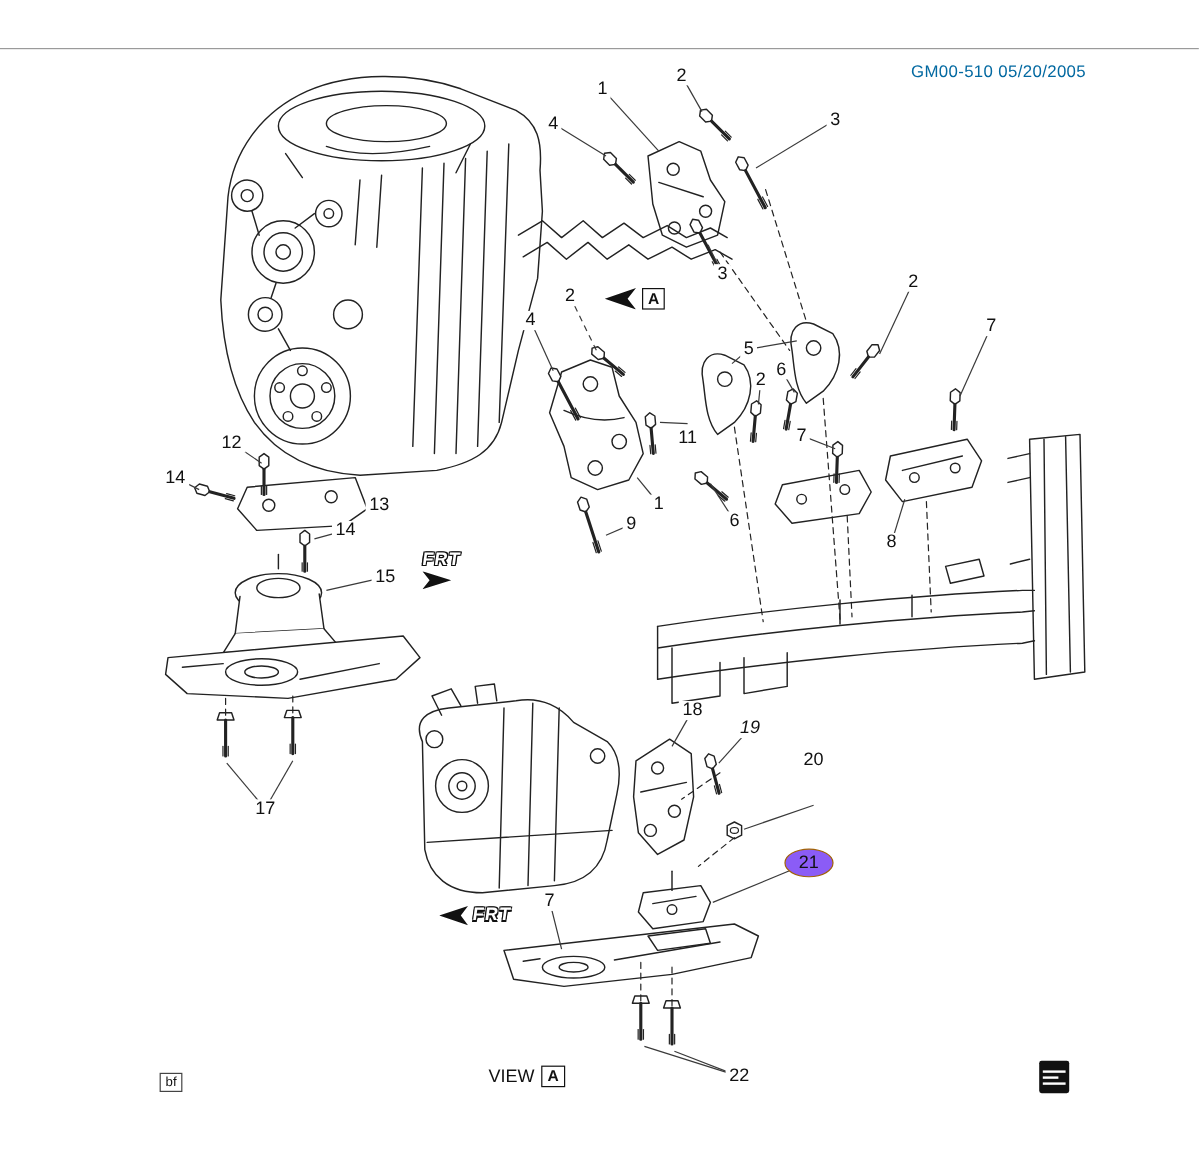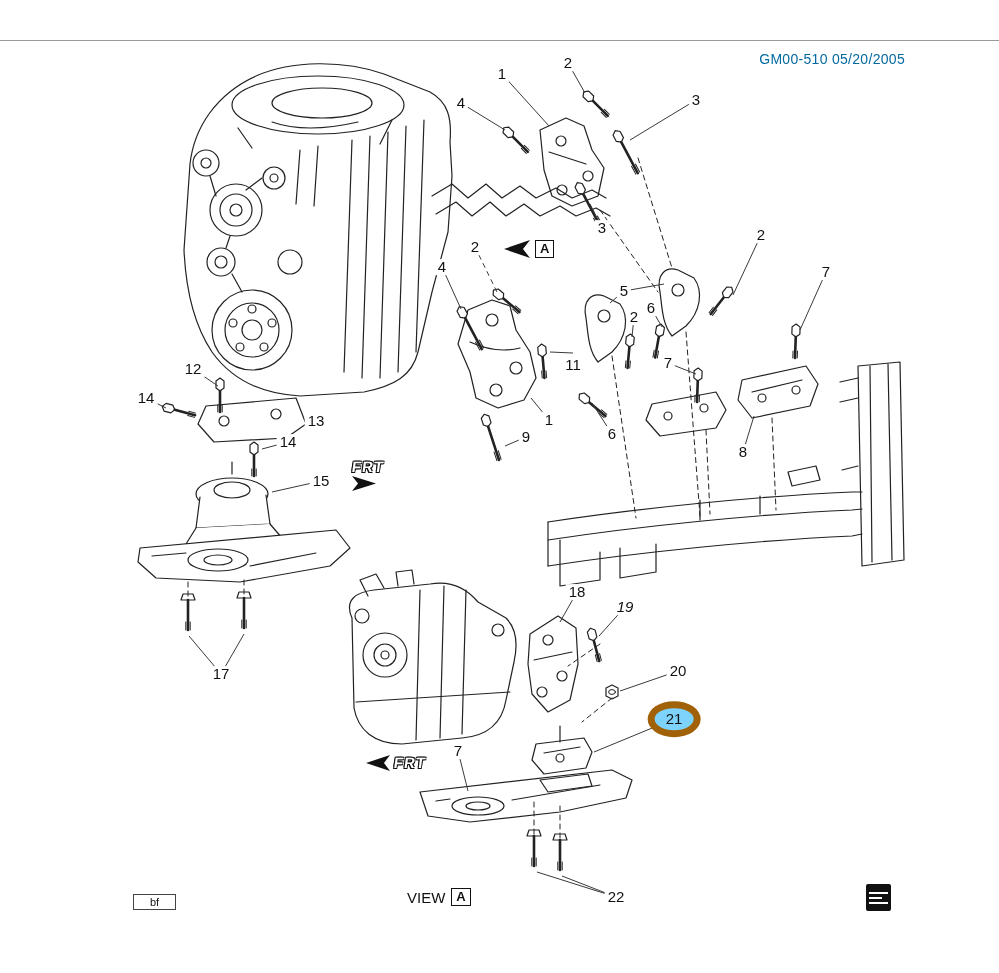--- a/index.html
+++ b/index.html
@@ -15,21 +15,21 @@
   #leaders line { stroke:#3a3a3a; stroke-width:1; }
   #leaders line.dashed { stroke-dasharray:5 4; }
 
   .callout-layer { position:absolute; inset:0; }
   .callout {
     position:absolute; transform:translate(-50%,-50%);
     font-size:15px; line-height:1.05; background:#fff; padding:0 3px; color:#111;
     white-space:nowrap;
   }
   .callout.highlight {
-    border:7px solid #a16207; border-radius:50%; padding:3px 11px; background:#7dd3fc;
+    border:1px solid #a16207; border-radius:50%; padding:3px 11px; background:#8b5cf6;
   }
 
   .view-indicator { position:absolute; left:504px; top:240px; display:flex; align-items:center; gap:5px; }
   .boxed-letter {
     display:inline-block; border:1.6px solid #111; padding:0 4px; font-size:13px;
     font-weight:bold; line-height:16px; color:#111; background:#fff;
   }
   .view-footer { position:absolute; left:407px; top:888px; display:flex; align-items:center; gap:6px; font-size:15px; }
 
   .frt { position:absolute; }
@@ -38,21 +38,21 @@
   .frt-text {
     font-size:15px; font-weight:bold; letter-spacing:1px; transform:skewX(-8deg);
     color:#fff;
     text-shadow:-1px -1px 0 #111, 1px -1px 0 #111, -1px 1px 0 #111, 1px 1px 0 #111, 0 1px 0 #111, 0 -1px 0 #111;
   }
   .frt1 { left:352px; top:458px; }
   .frt2 { left:366px; top:754px; }
 
   .footer-code {
     position:absolute; left:133px; top:894px; border:1px solid #444;
-    font-size:11px; padding:1px 16px; color:#111; background:#fff;
+    font-size:11px; padding:1px 4px; color:#111; background:#fff;
   }
 
   .brand-stamp {
     position:absolute; left:866px; top:884px; width:25px; height:27px;
     background:#111; border-radius:2px; display:flex; flex-direction:column;
     justify-content:center; gap:3px; padding:4px 3px;
   }
   .brand-stamp i { display:block; height:2px; background:#fff; }
   .brand-stamp i:nth-child(2) { width:70%; }
 </style>
@@ -311,21 +311,21 @@
     <span class="callout" style="left: 316px; top: 421px;">13</span>
     <span class="callout" style="left: 288px; top: 442px;">14</span>
     <span class="callout" style="left: 549px; top: 420px;">1</span>
     <span class="callout" style="left: 526px; top: 437px;">9</span>
     <span class="callout" style="left: 612px; top: 434px;">6</span>
     <span class="callout" style="left: 743px; top: 452px;">8</span>
     <span class="callout" style="left: 321px; top: 481px;">15</span>
     <span class="callout" style="left: 221px; top: 674px;">17</span>
     <span class="callout" style="left: 577px; top: 592px;">18</span>
     <span class="callout" style="left: 625px; top: 607px; font-style: italic;">19</span>
-    <span class="callout" style="left: 678px; top: 671px; text-align: center;">20</span>
+    <span class="callout" style="left: 678px; top: 633px; text-align: center;">20</span>
     <span class="callout highlight" style="left: 674px; top: 719px;">21</span>
     <span class="callout" style="left: 458px; top: 751px;">7</span>
     <span class="callout" style="left: 616px; top: 897px;">22</span>
   </div>
 
 <div class="view-footer">
   <span>VIEW</span>
   <span class="boxed-letter">A</span>
 </div>
 

